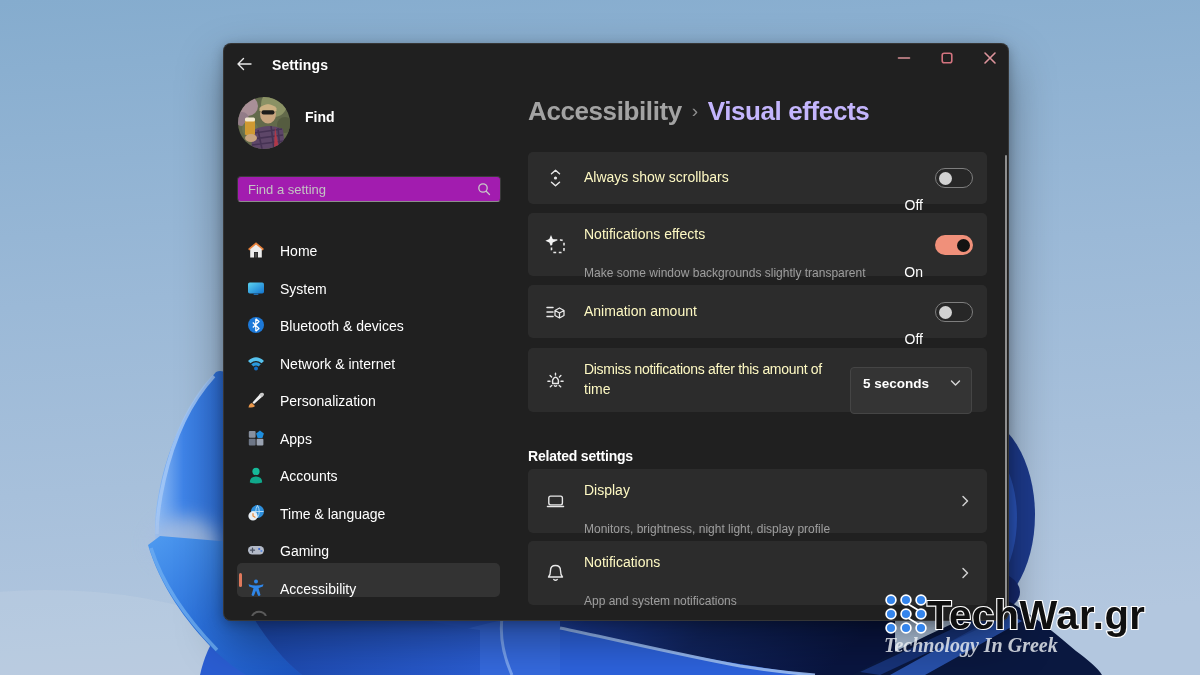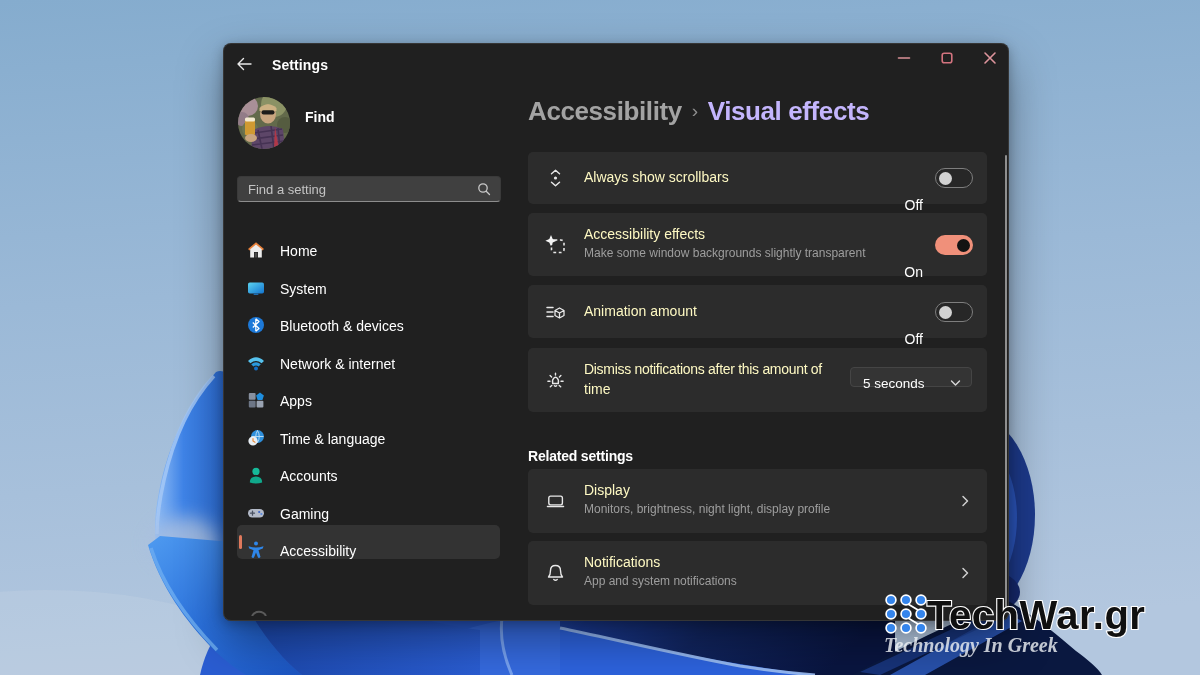--- a/index.html
+++ b/index.html
@@ -7,43 +7,43 @@
   #wall{position:absolute;left:0;top:0;}
   
   #win{position:absolute;left:223px;top:43px;width:786px;height:578px;background:#202020;border-radius:8px;outline:1px solid rgba(255,255,255,.10);outline-offset:-1px;
        box-shadow:0 20px 46px rgba(0,0,0,.36),0 3px 12px rgba(0,0,0,.26);color:#fff;}
   .tt{position:absolute;font-size:14px;font-weight:700;left:49px;top:14px;letter-spacing:.1px;}
   
   .cap{position:absolute;top:0;height:30px;width:43px;display:flex;align-items:center;justify-content:center;}
   
   #avatar{position:absolute;left:15px;top:54px;width:52px;height:52px;border-radius:50%;overflow:hidden;}
   #dave{position:absolute;left:82px;top:66px;font-size:14px;font-weight:700;}
-  #search{position:absolute;left:14px;top:133px;width:264px;height:26px;background:#404040;border:1px solid #3a3a3a;border-bottom:1px solid #8d8d8d;border-radius:4px;box-sizing:border-box;}
+  #search{position:absolute;left:14px;top:133px;width:264px;height:26px;background:#a21caf;border:1px solid #3a3a3a;border-bottom:1px solid #8d8d8d;border-radius:4px;box-sizing:border-box;}
   #search span{position:absolute;left:10px;top:5px;font-size:13px;color:#c3c3c3;}
   #nav{position:absolute;left:14px;top:182px;width:263px;}
   .ni{position:relative;height:34px;border-radius:5px;display:flex;align-items:flex-end;padding-left:10px;box-sizing:border-box;margin-bottom:3.5px;}
   .ni .ic{width:18px;height:18px;flex:0 0 18px;}
   .ni .lb{margin-left:15px;font-size:14px;color:#fff;white-space:nowrap;}
   .ni.sel{background:#333333;}
   .ni.sel::before{content:"";position:absolute;left:2px;top:10px;width:3px;height:14px;border-radius:2px;background:#e0795c;}
   
   #crumb{position:absolute;left:305px;top:53px;font-size:26px;font-weight:700;letter-spacing:-.4px;white-space:nowrap;}
   #crumb .g{color:#a3a3a3;} #crumb .s{color:#8f8f8f;font-size:19px;font-weight:400;vertical-align:3px;padding:0 10px;} #crumb .w{color:#c4b5fd;}
   .card{position:absolute;left:305px;width:459px;background:#2c2c2c;border-radius:5px;box-sizing:border-box;}
   .card .ico{position:absolute;left:17px;top:50%;transform:translateY(-50%);width:21px;height:21px;}
   .t1{position:absolute;left:56px;font-size:14px;color:#fef9c3;white-space:nowrap;}
-  .t2{position:absolute;left:56px;font-size:12px;color:#9e9e9e;white-space:nowrap;}
+  .t2{position:absolute;left:56px;font-size:12px;color:#9e9e9e;white-space:nowrap;margin-top:20px;}
   .rt{position:absolute;right:64px;font-size:14px;color:#fff;margin-top:28px;}
   .tog{position:absolute;right:14px;width:38px;height:20px;border-radius:10px;box-sizing:border-box;}
   .tog.off{border:1px solid #7e7e7e;background:#272727;}
   .tog.off .kn{position:absolute;left:2.5px;top:2.5px;width:13px;height:13px;border-radius:50%;background:#d2d2d2;}
   .tog.on{background:#f0907a;}
   .tog.on .kn{position:absolute;right:3.5px;top:3.5px;width:13px;height:13px;border-radius:50%;background:#131313;}
   #rel{position:absolute;left:305px;top:405px;font-size:14px;font-weight:700;color:#fff;letter-spacing:-.2px;}
-  #drop{position:absolute;right:15px;top:19px;width:122px;height:20px;background:#343434;border:1px solid #454545;border-radius:4px;box-sizing:border-box;}
+  #drop{position:absolute;right:15px;top:19px;width:122px;height:47px;background:#343434;border:1px solid #454545;border-radius:4px;box-sizing:border-box;font-weight:bold;}
   #drop span{position:absolute;left:12px;top:8px;font-size:13.5px;color:#fff;}
   .chev{position:absolute;right:16px;top:50%;transform:translateY(-50%);width:12px;height:12px;}
   #thumb{position:absolute;right:2px;top:112px;width:2px;height:455px;background:#8f8f8f;border-radius:1px;}
   
   #wm{position:absolute;left:876px;top:584px;width:324px;height:91px;}
 </style>
 </head>
 <body>
 <div id="stage">
   <svg id="wall" width="1200" height="675" viewBox="0 0 1200 675">
@@ -201,45 +201,53 @@
       <div class="ni">
           <span class="ic"><svg viewBox="0 0 18 18">
               <path d="M1 7 Q9 -0.5 17 7 L14.6 9.3 Q9 4.6 3.4 9.3 Z" fill="#56c2ee"></path>
               <path d="M4.2 10.2 Q9 6.4 13.8 10.2 L11.6 12.5 Q9 10.6 6.4 12.5 Z" fill="#2a9ade"></path>
               <circle cx="9" cy="14.6" r="2" fill="#1270c8"></circle>
             </svg></span>
           <span class="lb">Network &amp; internet</span>
         </div>
       <div class="ni">
           <span class="ic"><svg viewBox="0 0 18 18">
+              <path d="M1.5 16.5 Q2 12.5 5 12 L8 15 Q7 16.5 1.5 16.5 Z" fill="#e8964a"></path>
+              <path d="M5.5 11.5 L13.5 2.5 Q15 1 16.2 2.2 Q17.4 3.4 16 5 L7 13 Z" fill="#efefef"></path>
+              <path d="M13.5 2.5 Q15 1 16.2 2.2 Q17.4 3.4 16 5 L14.5 6.3 L12.2 3.8 Z" fill="#c8c8c8"></path>
+            </svg></span>
+          <span class="lb">Personalization</span>
+        </div>
+      <div class="ni">
+          <span class="ic"><svg viewBox="0 0 18 18">
               <rect x="1.8" y="2" width="6.8" height="6.8" rx="1" fill="#87909f"></rect>
               <rect x="1.8" y="9.8" width="6.8" height="6.8" rx="1" fill="#6d7686"></rect>
               <rect x="9.6" y="9.8" width="6.8" height="6.8" rx="1" fill="#9aa3b2"></rect>
               <path d="M13 1.6 L16.9 4.4 L15.4 9 L10.6 9 L9.1 4.4 Z" fill="#1e8ede"></path>
             </svg></span>
           <span class="lb">Apps</span>
         </div>
       <div class="ni">
           <span class="ic"><svg viewBox="0 0 18 18">
+              <circle cx="9" cy="5.4" r="3.6" fill="#16b999"></circle>
+              <path d="M2.8 16.5 Q2.8 10.5 9 10.5 Q15.2 10.5 15.2 16.5 Q9 18.6 2.8 16.5 Z" fill="#10a88b"></path>
+            </svg></span>
+          <span class="lb">Accounts</span>
+        </div>
+      <div class="ni">
+          <span class="ic"><svg viewBox="0 0 18 18">
               <circle cx="10.5" cy="7.5" r="6.5" fill="#2e8fdc"></circle>
               <path d="M4.5 7.5 H16.5 M10.5 1.5 Q14 7.5 10.5 13.5 M10.5 1.5 Q7 7.5 10.5 13.5" stroke="#bfe0f5" stroke-width="0.9" fill="none"></path>
               <circle cx="6" cy="12" r="4.6" fill="#e8eef4"></circle>
               <path d="M6 9.6 V12 L8 13.2" stroke="#e88c3a" stroke-width="1.2" fill="none" stroke-linecap="round"></path>
             </svg></span>
           <span class="lb">Time &amp; language</span>
         </div>
       <div class="ni">
           <span class="ic"><svg viewBox="0 0 18 18">
-              <circle cx="9" cy="5.4" r="3.6" fill="#16b999"></circle>
-              <path d="M2.8 16.5 Q2.8 10.5 9 10.5 Q15.2 10.5 15.2 16.5 Q9 18.6 2.8 16.5 Z" fill="#10a88b"></path>
-            </svg></span>
-          <span class="lb">Accounts</span>
-        </div>
-      <div class="ni">
-          <span class="ic"><svg viewBox="0 0 18 18">
               <rect x="1" y="5" width="16" height="8.5" rx="4.2" fill="#b3bac8"></rect>
               <path d="M5.5 7.2 V11.2 M3.5 9.2 H7.5" stroke="#4a5262" stroke-width="1.3" stroke-linecap="round"></path>
               <circle cx="12.2" cy="8" r="1.1" fill="#3862c8"></circle>
               <circle cx="14.4" cy="10" r="1.1" fill="#5a8ae0"></circle>
             </svg></span>
           <span class="lb">Gaming</span>
         </div>
       <div class="ni sel">
           <span class="ic"><svg viewBox="0 0 18 18">
               <circle cx="9" cy="2.6" r="2" fill="#2f86e8"></circle>
@@ -262,21 +270,21 @@
       <div class="tog off" style="top:16px">
           <div class="kn"></div>
         </div>
     </div>
 
     <div class="card" style="top:170px;height:63px;">
       <svg class="ico" viewBox="0 0 21 21">
         <rect x="6.5" y="5.5" width="12.5" height="12.5" rx="3" stroke="#e8e8e8" stroke-width="1.6" fill="none" stroke-dasharray="2.8 2.6"></rect>
         <path d="M6 0.6 L7.7 4.5 L11.6 6.2 L7.7 7.9 L6 11.8 L4.3 7.9 L0.4 6.2 L4.3 4.5 Z" fill="#f4f4f4"></path>
       </svg>
-      <div class="t1" style="top:13px">Accessibility effects</div>
+      <div class="t1" style="top:13px">Notifications effects</div>
       <div class="t2" style="top:33px">Make some window backgrounds slightly transparent</div>
       <div class="rt" style="top:23px">On</div>
       <div class="tog on" style="top:22px">
           <div class="kn"></div>
         </div>
     </div>
 
     <div class="card" style="top:242px;height:53px;">
       <svg class="ico" viewBox="0 0 21 21">
         <path d="M2 6 H8 M2 10.5 H8 M2 15 H8" stroke="#e8e8e8" stroke-width="1.5" stroke-linecap="round"></path>

